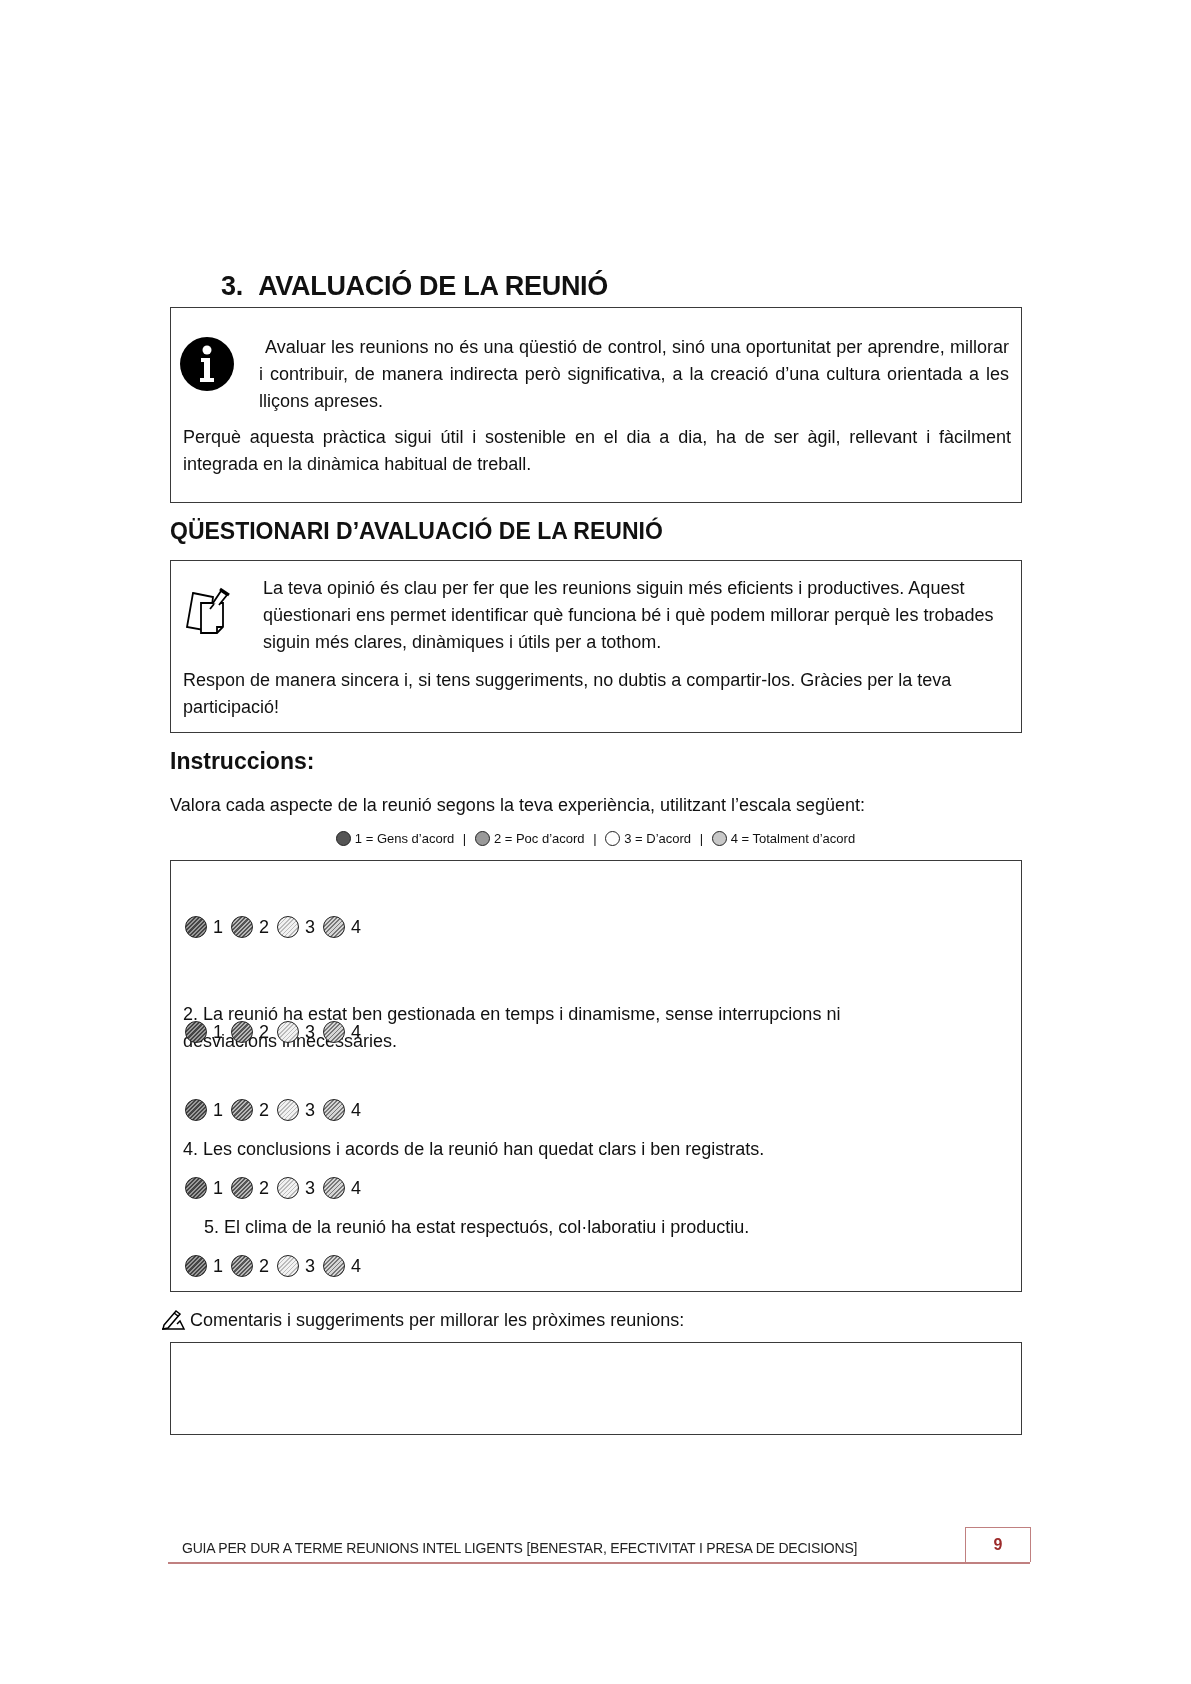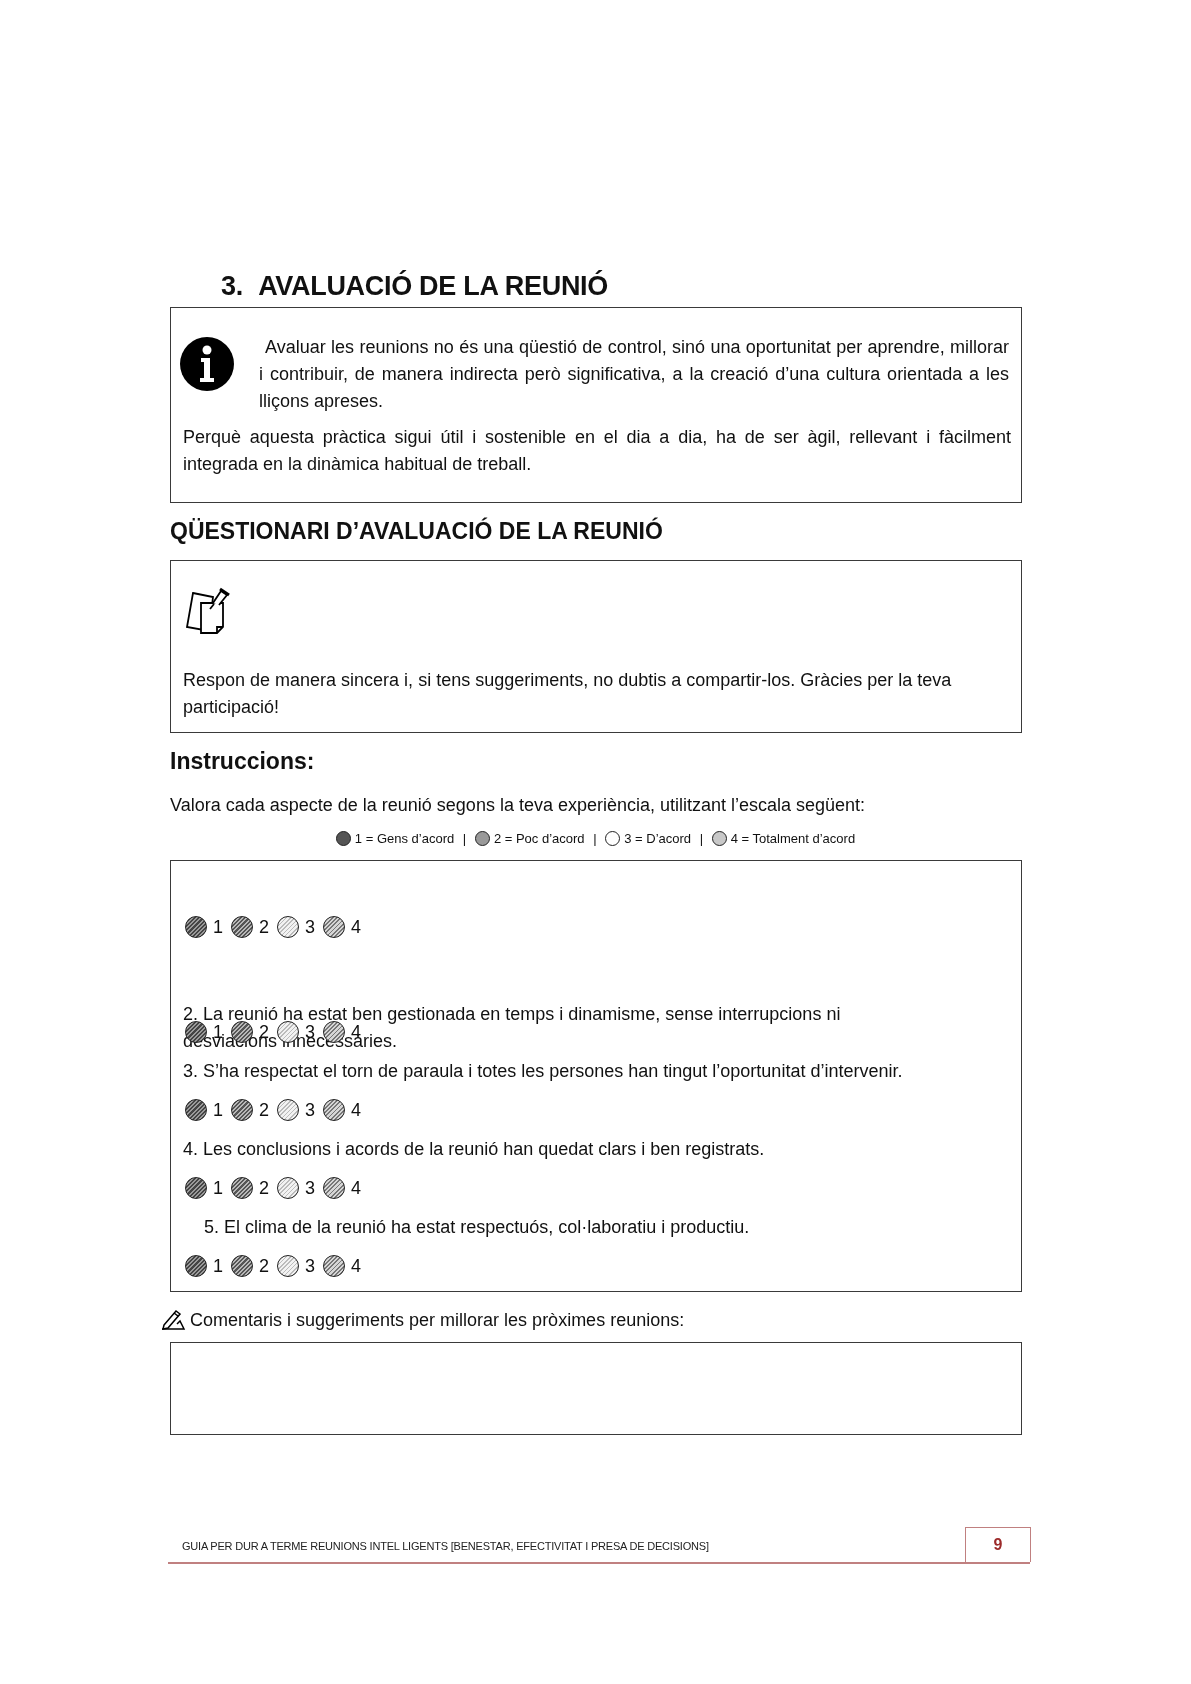--- a/index.html
+++ b/index.html
@@ -21,21 +21,21 @@
           margin-right: 6px; cursor: pointer; }
   .rnum { margin-right: 8px; }
   .c1 { background: repeating-linear-gradient(135deg, #444 0 1.5px, #9a9a9a 1.5px 3px); }
   .c2 { background: repeating-linear-gradient(135deg, #555 0 1.5px, #b8b8b8 1.5px 3px); }
   .c3 { background: repeating-linear-gradient(135deg, #bbb 0 1px, #f2f2f2 1px 3px); }
   .c4 { background: repeating-linear-gradient(135deg, #777 0 1.2px, #d6d6d6 1.2px 3px); }
   .sc1 { background: #555; }
   .sc2 { background: #999; }
   .sc3 { background: #fff; }
   .sc4 { background: #c8c8c8; }
-  .footer-text { left: 182px; top: 1540px; font-size: 11px; letter-spacing: -0.2px; color: #222; text-align: center; }
+  .footer-text { left: 182px; top: 1540px; font-size: 14px; letter-spacing: -0.2px; color: #222; text-align: center; }
   .footer-line { left: 168px; top: 1562px; width: 862px; height: 1.5px; background: #c08080; }
   .page-box { left: 965px; top: 1527px; width: 66px; height: 35px; border: 1.5px solid #c08080;
               border-bottom: none; box-sizing: border-box; text-align: center; font-weight: bold;
               color: #9c2a2a; font-size: 16px; line-height: 34px; }
 </style>
 </head>
 <body>
 
 <h1 class="abs h1">
   <span>3.</span>
@@ -60,20 +60,21 @@
   <div class="abs" style="left:12px; top:22px; width:54px; height:54px;">
     <svg width="54" height="54" viewBox="0 0 54 54" fill="none" stroke="#000" stroke-width="1.8">
       <path d="M10 10 L30 14 L26 48 L4 44 Z" fill="#fff"></path>
       <path d="M18 20 H40 V44 L34 50 H18 Z" fill="#fff"></path>
       <path d="M34 50 L34 44 H40"></path>
       <path d="M30 20 L38 8 L44 12 L36 22" fill="#fff"></path>
       <path d="M37 6 L46 12" stroke-width="3"></path>
       <path d="M31 21 L27 26"></path>
     </svg>
   </div>
+  <div class="abs txt" style="left:92px; top:14px; width:740px;">La teva opinió és clau per fer que les reunions siguin més eficients i productives. Aquest qüestionari ens permet identificar què funciona bé i què podem millorar perquè les trobades siguin més clares, dinàmiques i útils per a tothom.</div>
   <div class="abs txt" style="left:12px; top:106px; width:820px;">Respon de manera sincera i, si tens suggeriments, no dubtis a compartir-los. Gràcies per la teva participació!</div>
 </div>
 
 <h3 class="abs h3">Instruccions:</h3>
 <div class="abs txt" style="left:170px; top:792px; width:860px;">Valora cada aspecte de la reunió segons la teva experiència, utilitzant l’escala següent:</div>
 
 <div class="abs scale">
   <span><span class="dot sc1"></span><span>1 = Gens d’acord</span></span>
   <span style="margin:0 5px">|</span>
   <span><span class="dot sc2"></span><span>2 = Poc d’acord</span></span>
@@ -101,21 +102,20 @@
     <span class="circ c1"></span>
       <span class="rnum">1</span>
     <span class="circ c2"></span>
       <span class="rnum">2</span>
     <span class="circ c3"></span>
       <span class="rnum">3</span>
     <span class="circ c4"></span>
       <span class="rnum">4</span>
   </div>
 
-  <div class="abs q-text" style="left:12px; top:197px; width:830px;">3. S’ha respectat el torn de paraula i totes les persones han tingut l’oportunitat d’intervenir.</div>
   <div class="abs rating" style="left:14px; top:236px;">
     <span class="circ c1"></span>
       <span class="rnum">1</span>
     <span class="circ c2"></span>
       <span class="rnum">2</span>
     <span class="circ c3"></span>
       <span class="rnum">3</span>
     <span class="circ c4"></span>
       <span class="rnum">4</span>
   </div>

